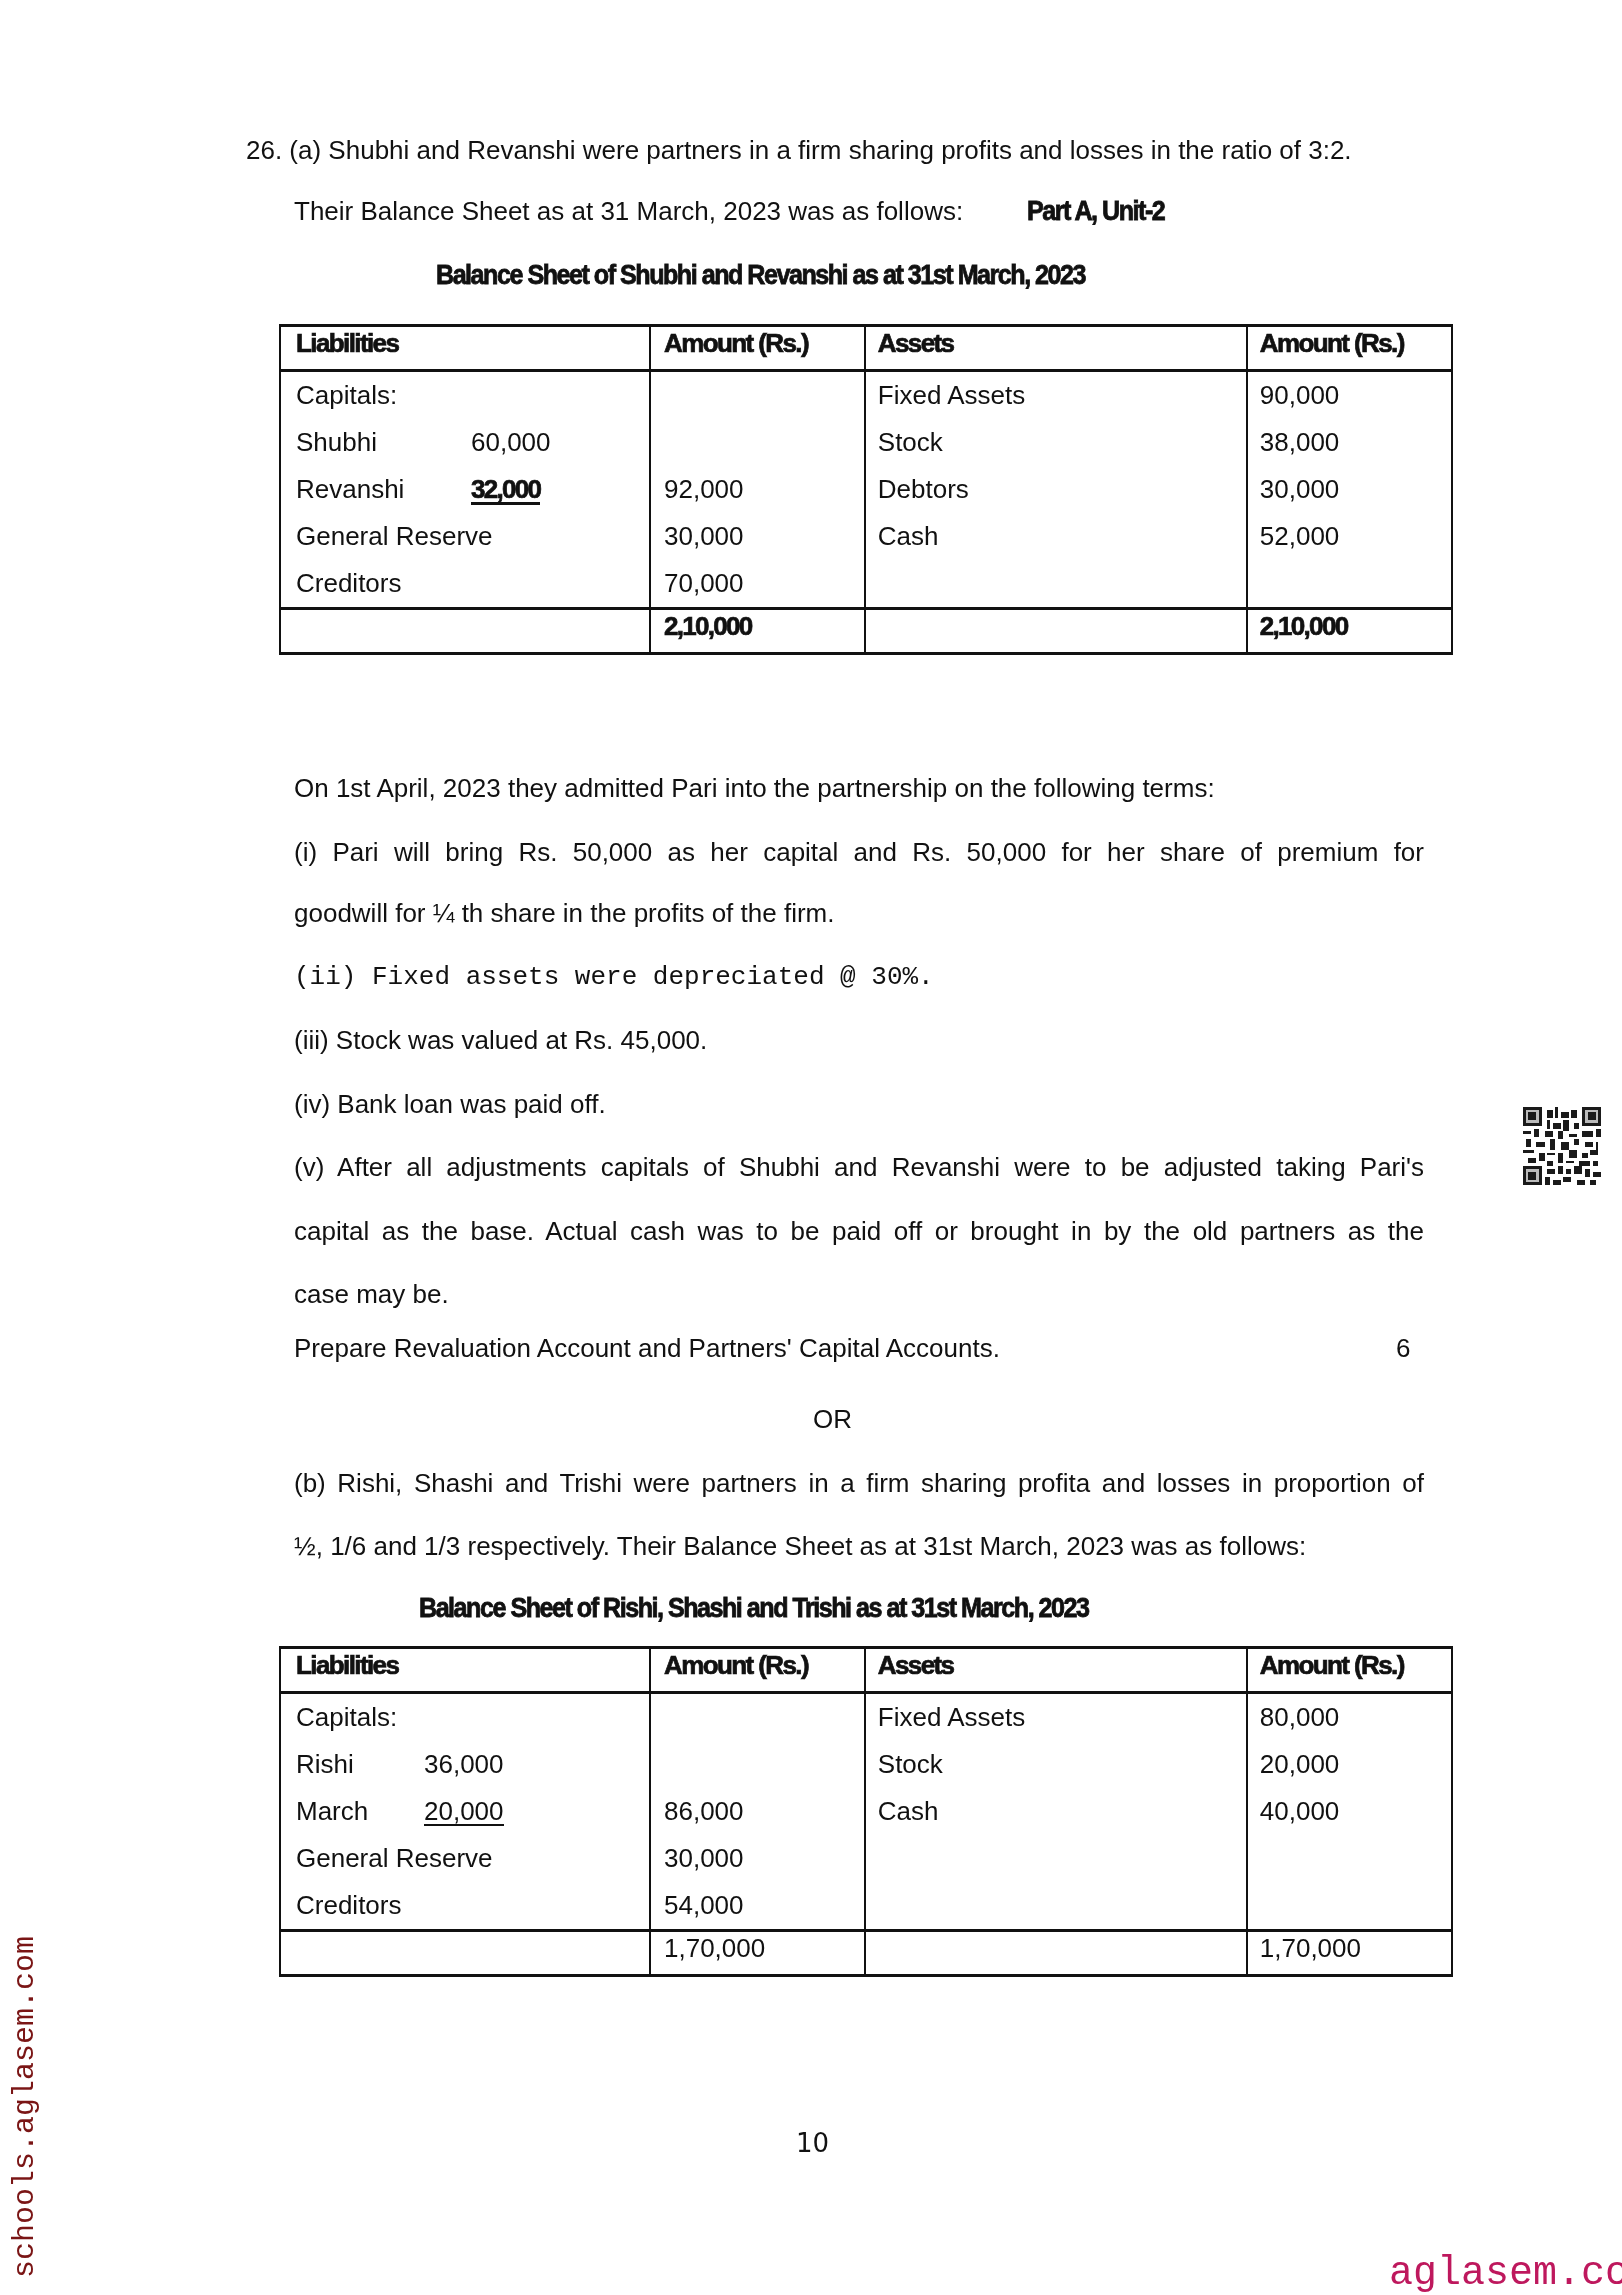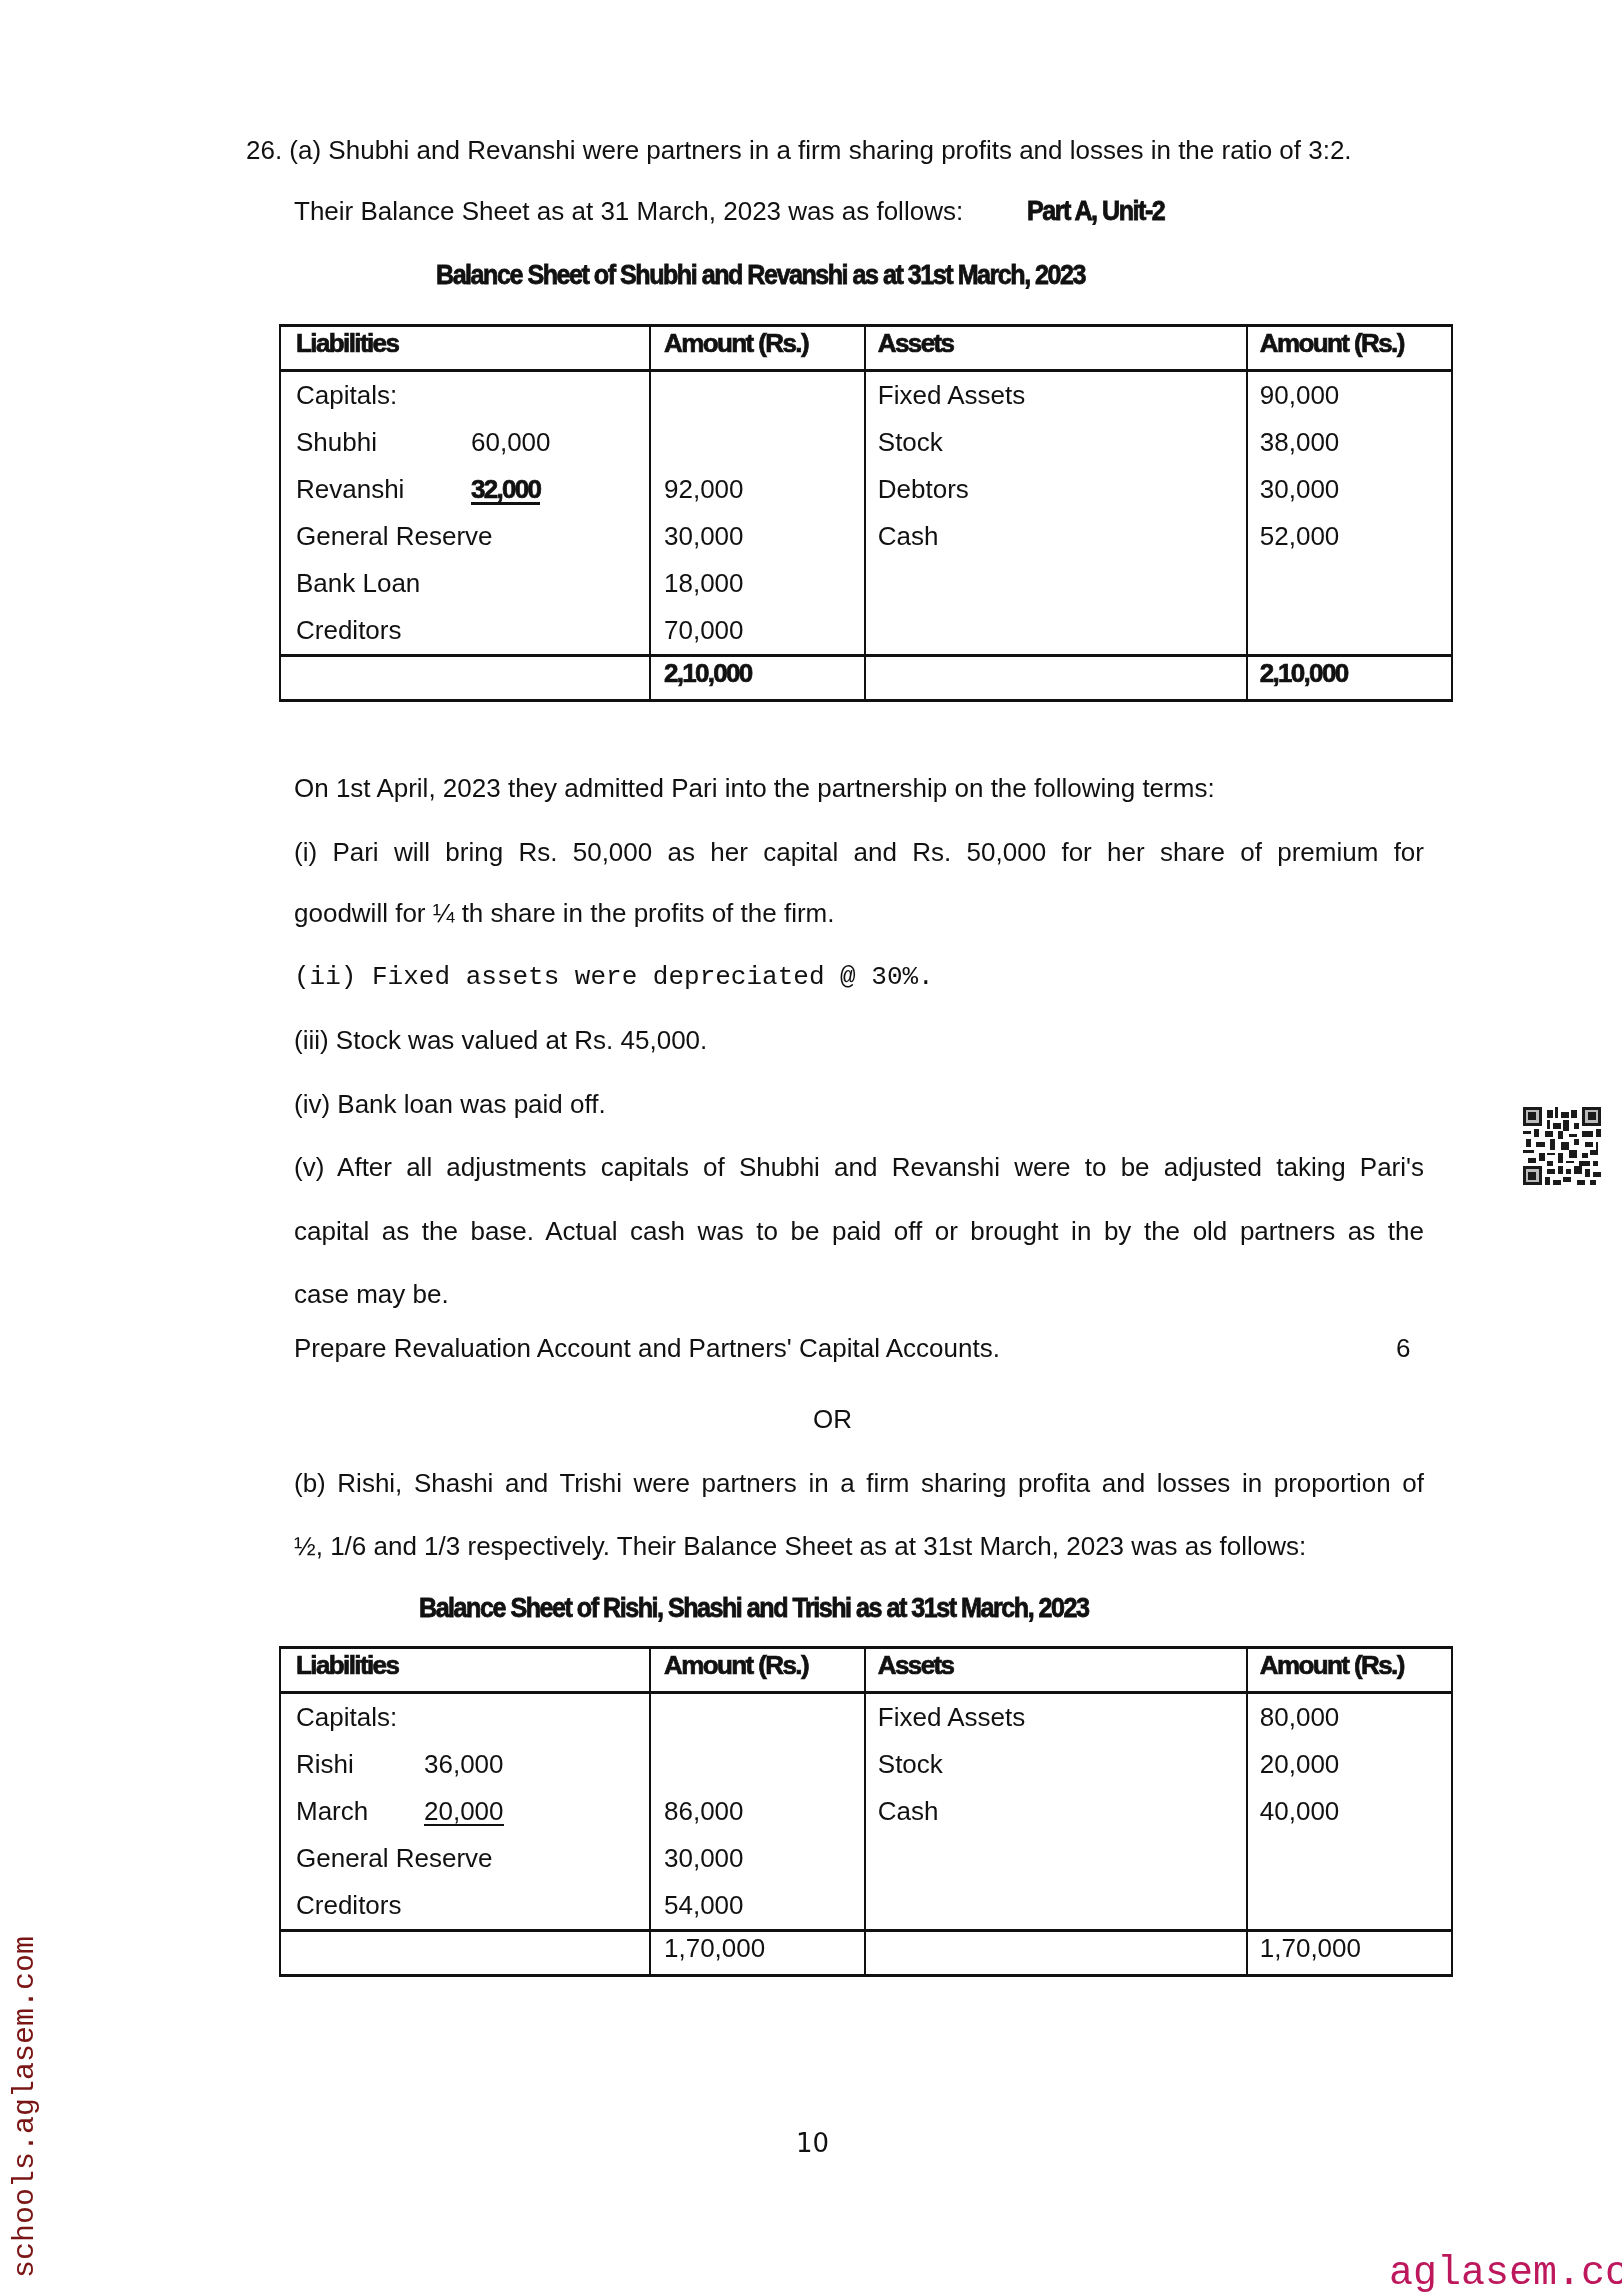--- a/index.html
+++ b/index.html
@@ -67,26 +67,20 @@
     <td><span class="sub" style="width:175px">Revanshi</span><span class="sub u-thick tot-bold">32,000</span></td>
     <td style="padding-left:13px">92,000</td>
     <td style="padding-left:11.8px">Debtors</td>
     <td style="padding-left:11.8px">30,000</td>
   </tr>
   <tr class="body">
     <td>General Reserve</td>
     <td style="padding-left:13px">30,000</td>
     <td style="padding-left:11.8px">Cash</td>
     <td style="padding-left:11.8px">52,000</td>
-  </tr>
-  <tr class="body">
-    <td>Bank Loan</td>
-    <td style="padding-left:13px">18,000</td>
-    <td style="padding-left:11.8px"></td>
-    <td style="padding-left:11.8px"></td>
   </tr>
   <tr class="body">
     <td>Creditors</td>
     <td style="padding-left:13px">70,000</td>
     <td style="padding-left:11.8px"></td>
     <td style="padding-left:11.8px"></td>
   </tr>
   <tr class="total">
     <td></td>
     <td class="tot-bold" style="padding-left:13px">2,10,000</td>

